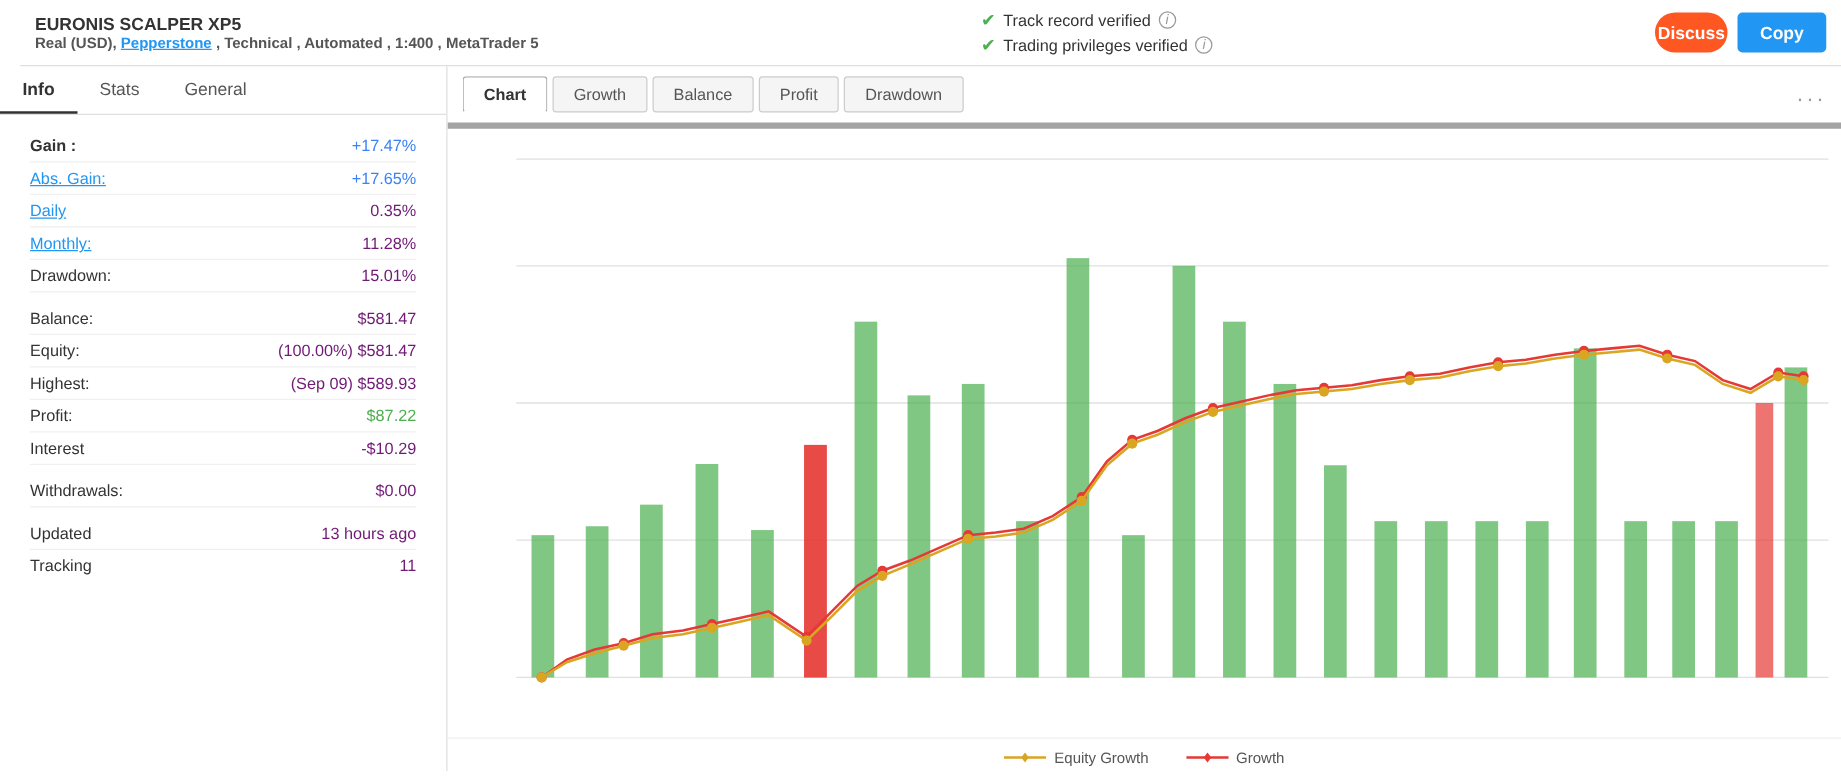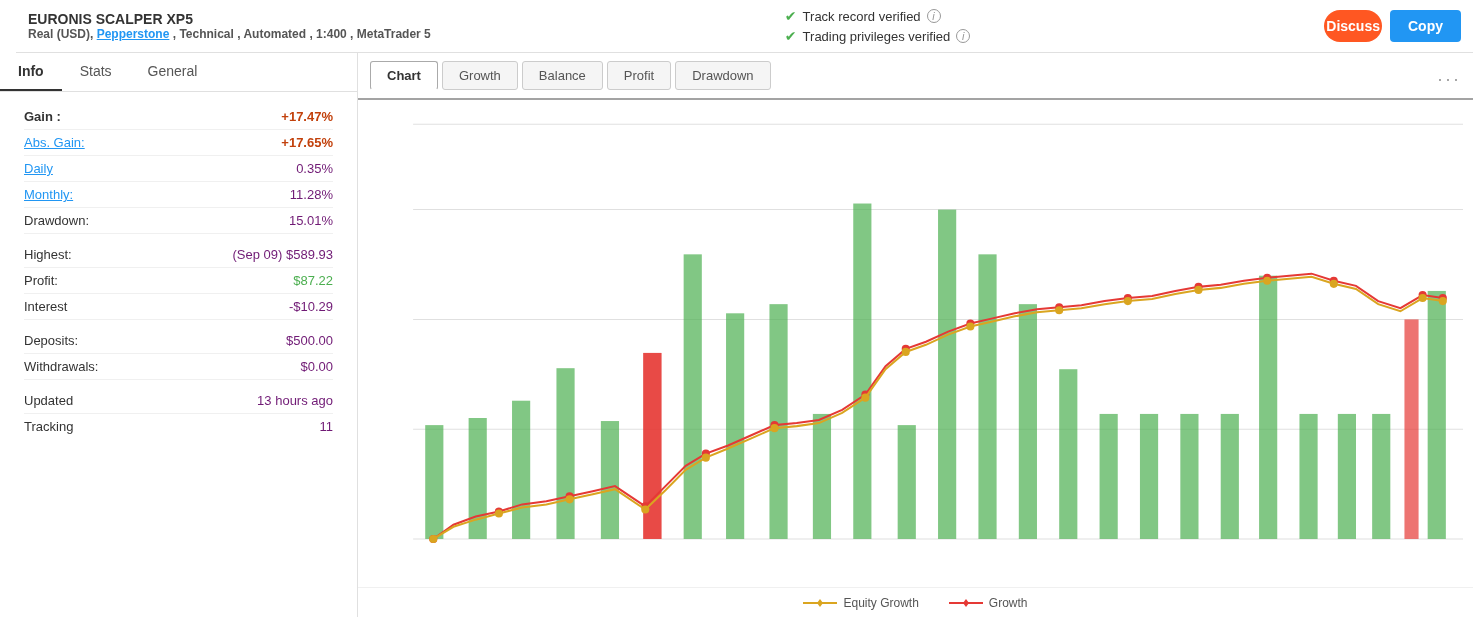--- a/index.html
+++ b/index.html
@@ -26,27 +26,27 @@
     .tabs-nav { display: flex; border-bottom: 1px solid #e0e0e0; }
     .tab-btn { padding: 10px 18px; border: none; background: none; cursor: pointer; font-size: 14px; color: #555; border-bottom: 2px solid transparent; }
     .tab-btn.active { color: #333; font-weight: bold; border-bottom: 2px solid #333; }
     .info-content { padding: 12px 24px; }
     .info-row { display: flex; justify-content: space-between; align-items: baseline; padding: 5px 0; border-bottom: 1px solid #f0f0f0; }
     .info-row:last-child { border-bottom: none; }
     .info-label { color: #2196F3; text-decoration: underline; cursor: pointer; font-size: 13px; }
     .info-label-plain { color: #333; font-size: 13px; }
     .info-label-bold { font-weight: bold; font-size: 13px; }
     .info-value { font-size: 13px; color: #701a75; }
-    .info-value.green { color: #c2410c; font-weight: bold; }
+    .info-value.green { color: #3b82f6; font-weight: normal; }
     .info-value.green-plain { color: #4CAF50; }
     .spacer { height: 8px; }
 
     
     .right-panel { flex: 1; display: flex; flex-direction: column; overflow: hidden; }
-    .chart-tabs { display: flex; align-items: flex-end; padding: 8px 12px; border-bottom: 2px solid #a3a3a3; gap: 4px; }
+    .chart-tabs { display: flex; align-items: flex-end; padding: 8px 12px; border-bottom: 5px solid #a3a3a3; gap: 4px; }
     .chart-tab { padding: 6px 16px; border: 1px solid #ccc; background: #f5f5f5; cursor: pointer; font-size: 13px; color: #555; border-radius: 3px; }
     .chart-tab.active { background: #fff; border-color: #aaa; font-weight: bold; color: #333; border-bottom-color: #fff; }
     .more-icon { margin-left: auto; color: #999; cursor: pointer; font-size: 18px; letter-spacing: 2px; }
     .chart-area { flex: 1; position: relative; padding: 10px 10px 40px 45px; }
 
     
     .legend { display: flex; justify-content: center; gap: 30px; padding: 8px 0; border-top: 1px solid #f0f0f0; }
     .legend-item { display: flex; align-items: center; gap: 6px; font-size: 12px; color: #555; }
   </style>
 </head>
@@ -106,42 +106,46 @@
         <span class="info-label">Monthly:</span>
         <span class="info-value">11.28%</span>
       </div>
 
       <div class="info-row">
         <span class="info-label-plain">Drawdown:</span>
         <span class="info-value">15.01%</span>
       </div>
       <div class="spacer"></div>
 
-
+      <div class="info-row">
+        <span class="info-label-plain">Balance:</span>
+        <span class="info-value">$581.47</span>
+      </div>
+
+      <div class="info-row">
+        <span class="info-label-plain">Equity:</span>
+        <span class="info-value">(100.00%) $581.47</span>
+      </div>
 
       <div class="info-row">
         <span class="info-label-plain">Highest:</span>
         <span class="info-value">(Sep 09) $589.93</span>
       </div>
 
       <div class="info-row">
         <span class="info-label-plain">Profit:</span>
         <span class="info-value green-plain" style="color:#4CAF50;">$87.22</span>
       </div>
 
       <div class="info-row">
         <span class="info-label-plain">Interest</span>
         <span class="info-value">-$10.29</span>
       </div>
       <div class="spacer"></div>
 
-      <div class="info-row">
-        <span class="info-label-plain">Deposits:</span>
-        <span class="info-value">$500.00</span>
-      </div>
 
       <div class="info-row">
         <span class="info-label-plain">Withdrawals:</span>
         <span class="info-value">$0.00</span>
       </div>
       <div class="spacer"></div>
 
       <div class="info-row">
         <span class="info-label-plain">Updated</span>
         <span class="info-value">13 hours ago</span>

